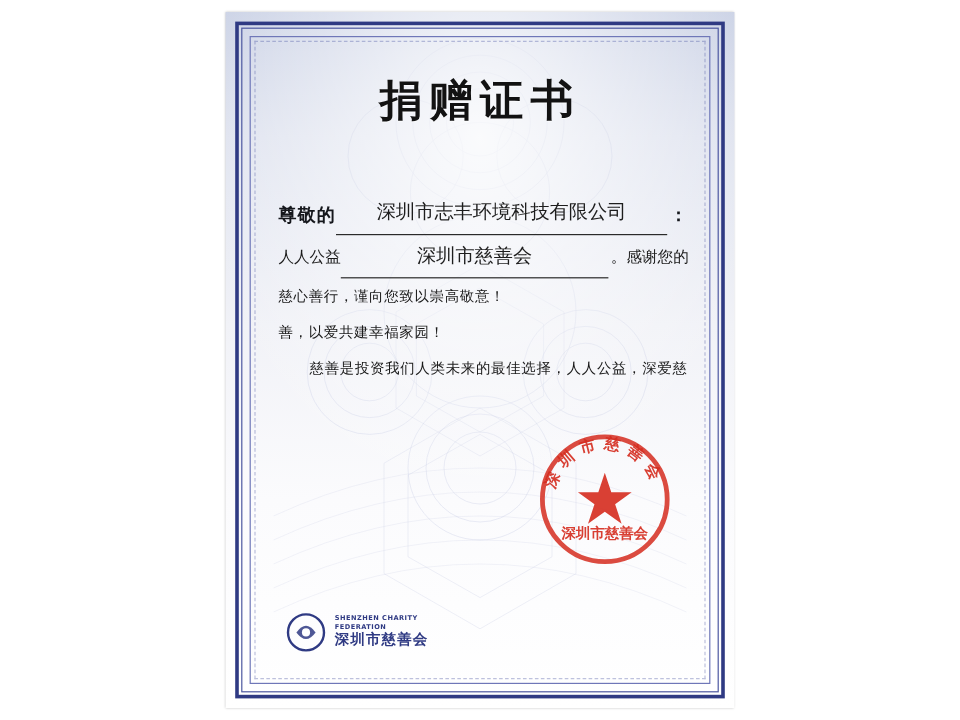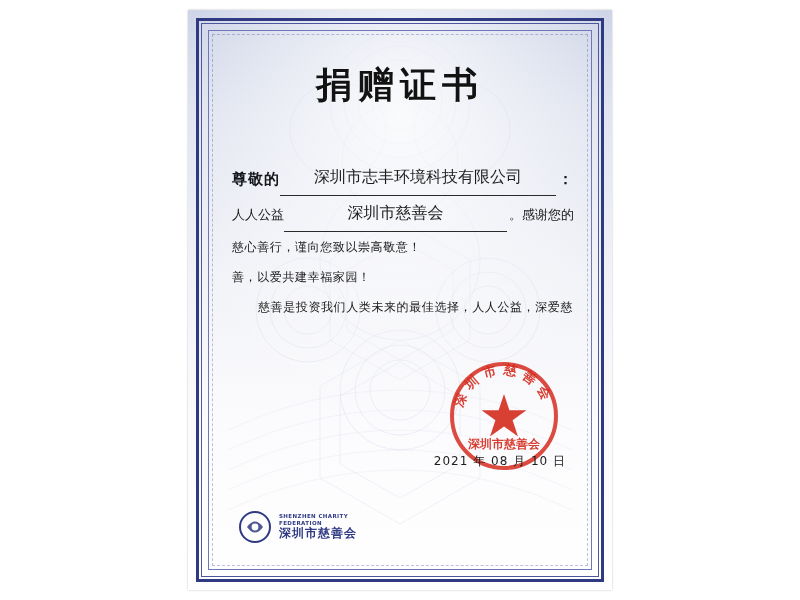--- a/index.html
+++ b/index.html
@@ -259,21 +259,20 @@
         </defs>
         <circle cx="58" cy="58" r="52" fill="none" stroke="#d52b1e" stroke-width="4" opacity="0.85"></circle>
         <polygon points="58,36 63.4,52.2 80.4,52.2 66.6,62.2 72,78.4 58,68.4 44,78.4 49.4,62.2 35.6,52.2 52.6,52.2" fill="#d52b1e" opacity="0.9"></polygon>
         <text font-size="13" font-weight="bold" fill="#d52b1e" opacity="0.9" font-family="DejaVu Sans, Liberation Sans, sans-serif" letter-spacing="6">
           <textPath href="#arcpath" startOffset="6%">深圳市慈善会</textPath>
         </text>
         <text x="58" y="90" text-anchor="middle" font-size="12" font-weight="bold" fill="#d52b1e" opacity="0.9" font-family="DejaVu Sans, Liberation Sans, sans-serif">深圳市慈善会</text>
       </svg>
     </div>
 
-    <div class="date">2021 年 08 月 10 日</div>
 
     <div class="footer">
       <span class="mark">
         <svg viewBox="0 0 34 34" aria-hidden="true">
           <circle cx="17" cy="17" r="15" fill="none" stroke="#2f3a83" stroke-width="2"></circle>
           <path d="M9 17 q8 -11 16 0 q-8 11 -16 0 z" fill="#2f3a83" opacity="0.85"></path>
           <circle cx="17" cy="17" r="3.4" fill="#ffffff"></circle>
         </svg>
       </span>
       <span class="txt">

